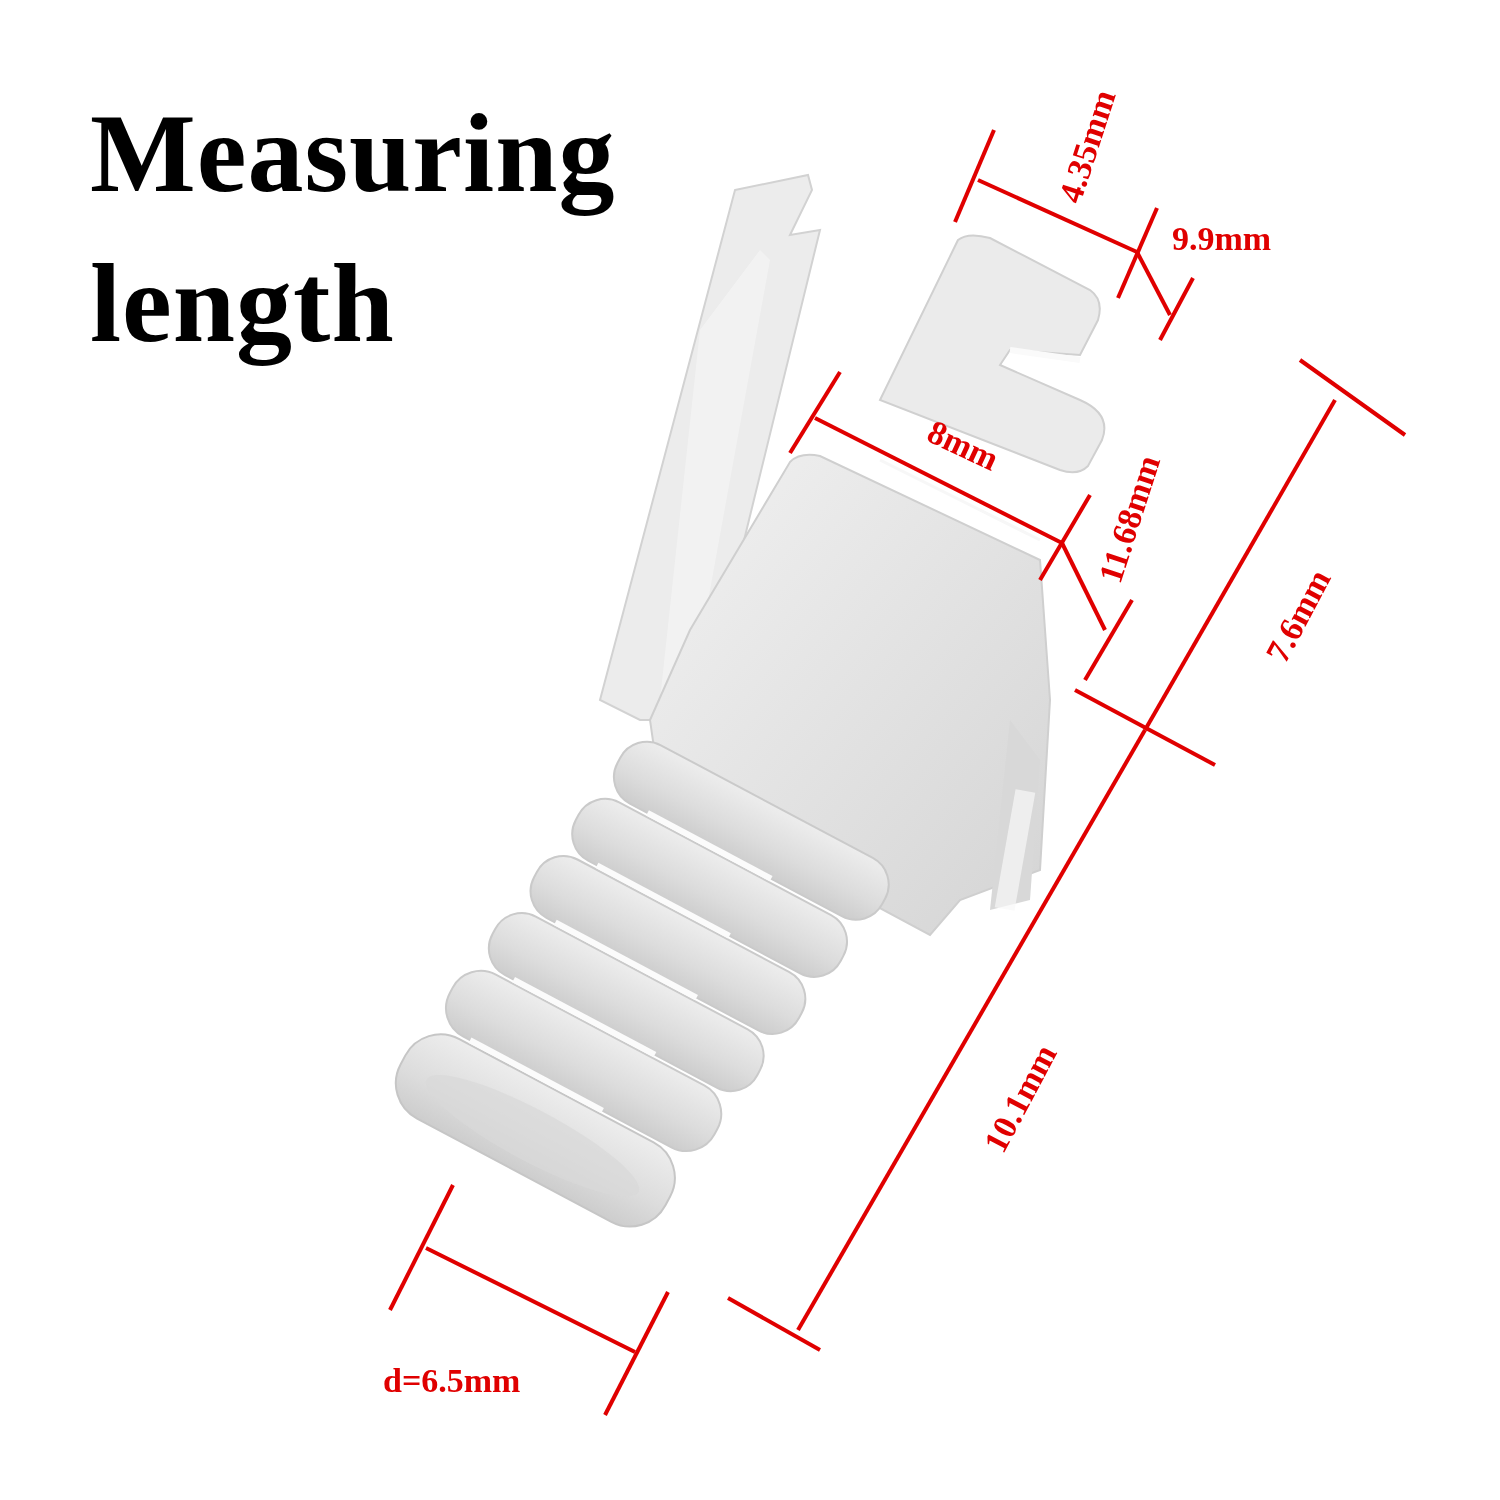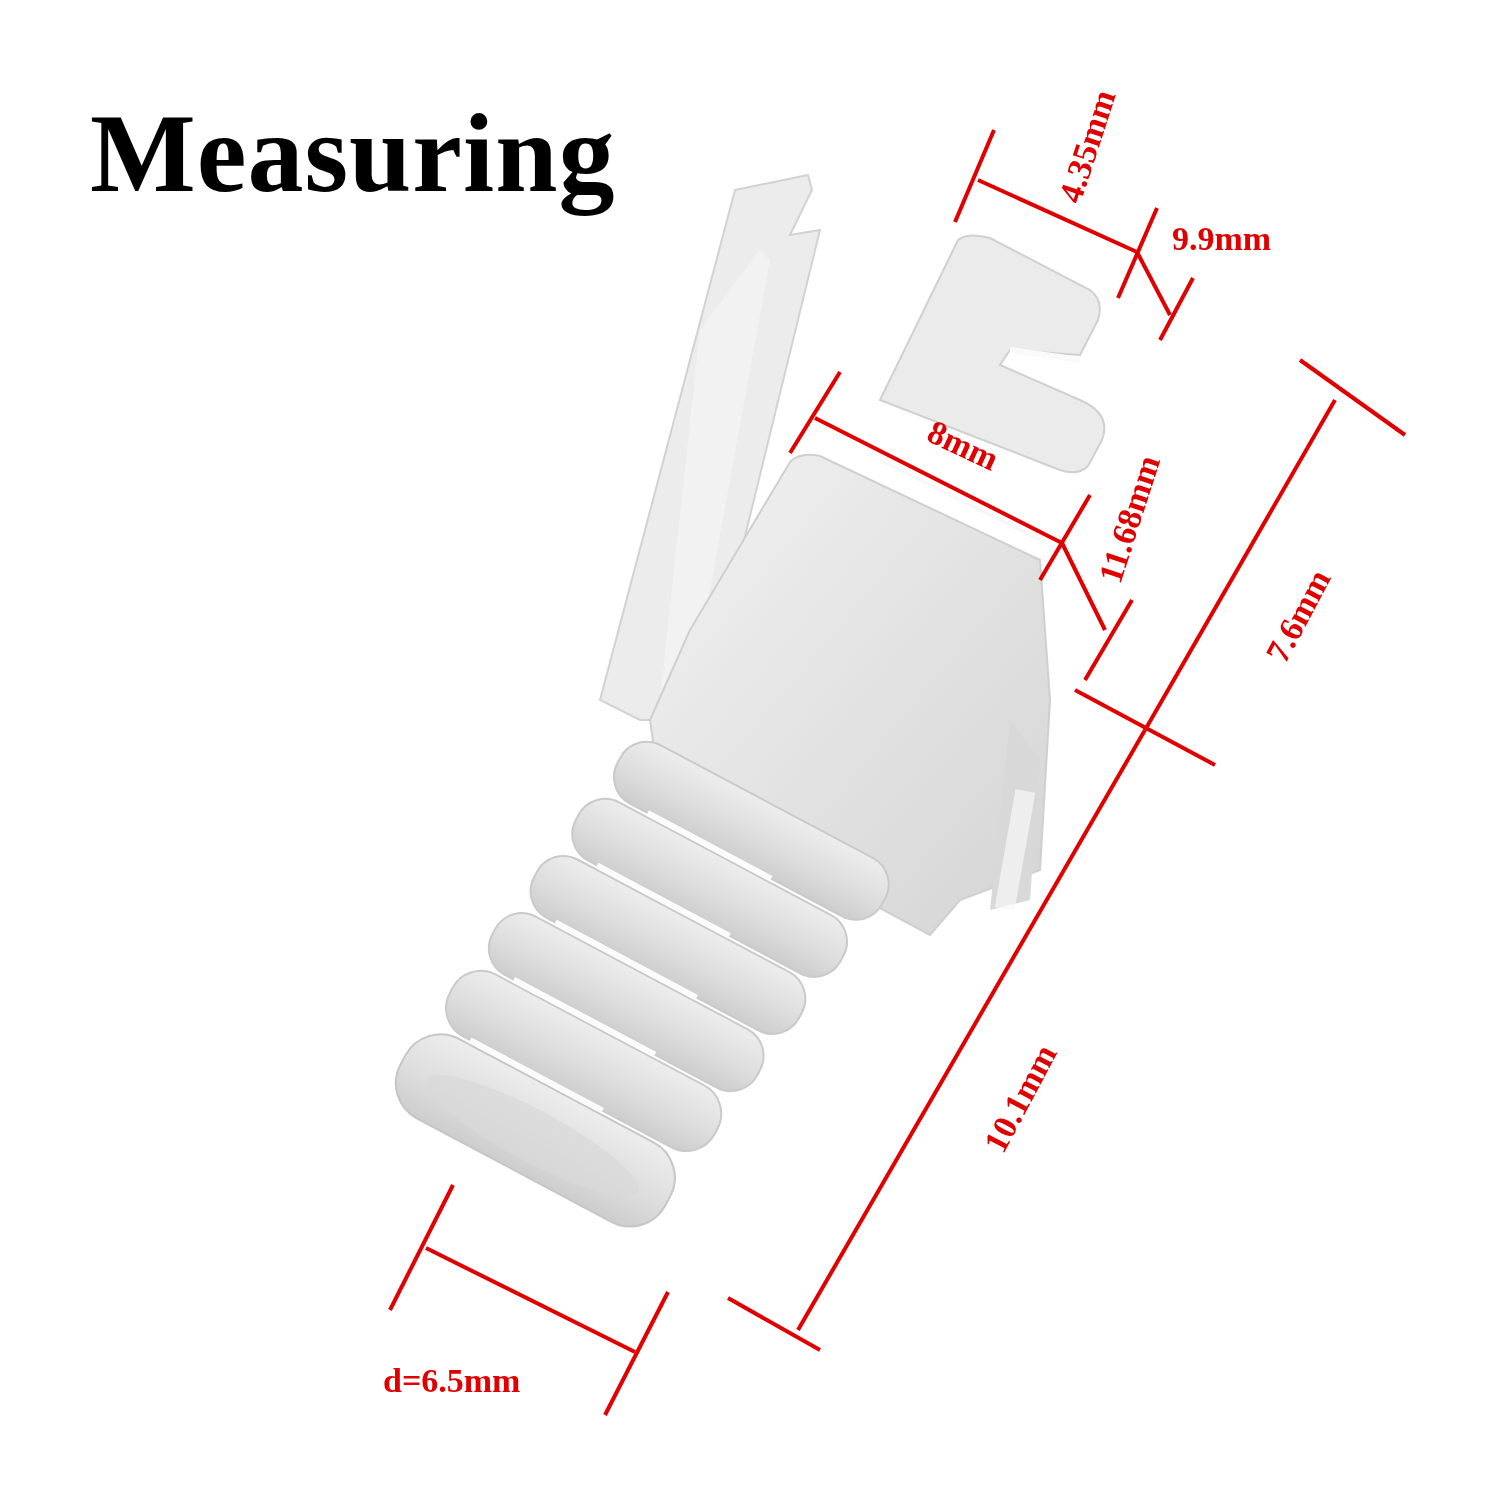--- a/index.html
+++ b/index.html
@@ -15,20 +15,21 @@
     font-family: "Liberation Serif", "DejaVu Serif", serif;
     font-weight: bold; font-size: 34px; fill: #e00000;
   }
   .dim-line { stroke: #e00000; stroke-width: 4; fill: none; stroke-linecap: butt; }
 </style>
 </head>
 <body>
 
 <div class="title">
   <div>Measuring</div>
+  <div>length</div>
 </div>
 
 <svg width="1500" height="1500" viewBox="0 0 1500 1500">
   <defs>
     <linearGradient id="bodyG" x1="0" y1="0" x2="1" y2="1">
       <stop offset="0" stop-color="#f2f2f2"></stop>
       <stop offset="0.5" stop-color="#e3e3e3"></stop>
       <stop offset="1" stop-color="#d4d4d4"></stop>
     </linearGradient>
     <linearGradient id="ringG" x1="0" y1="0" x2="0" y2="1">

